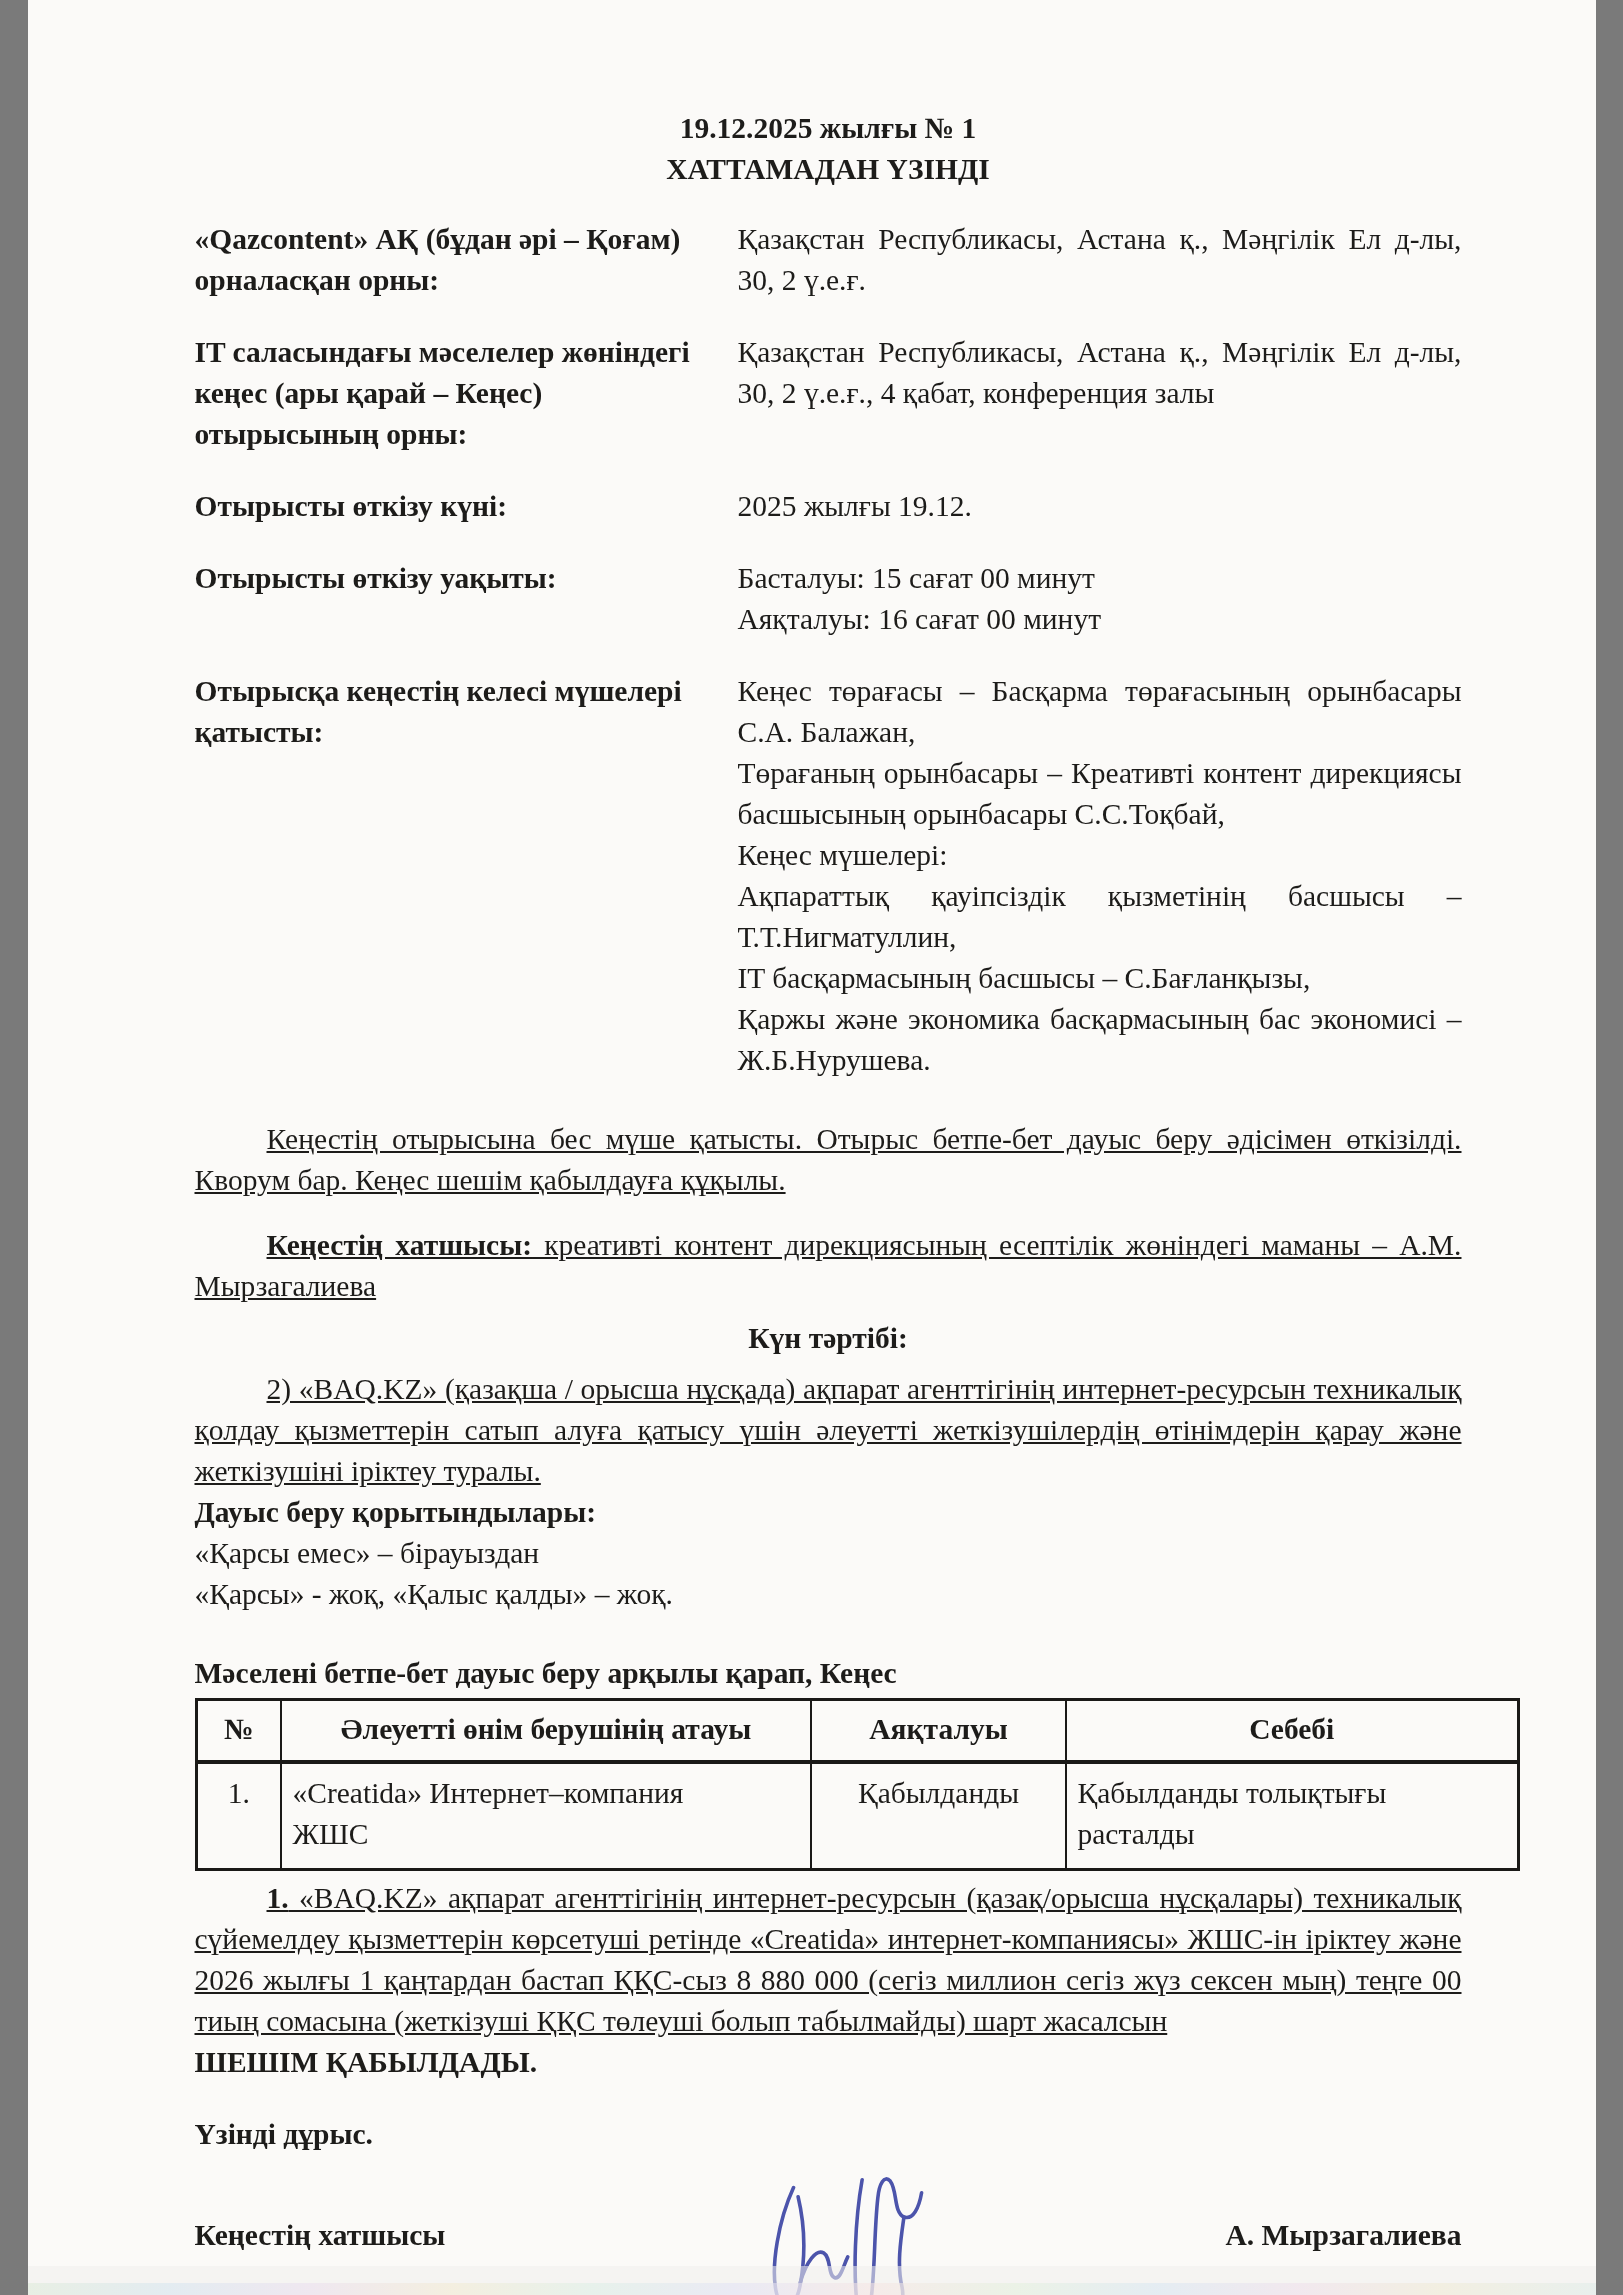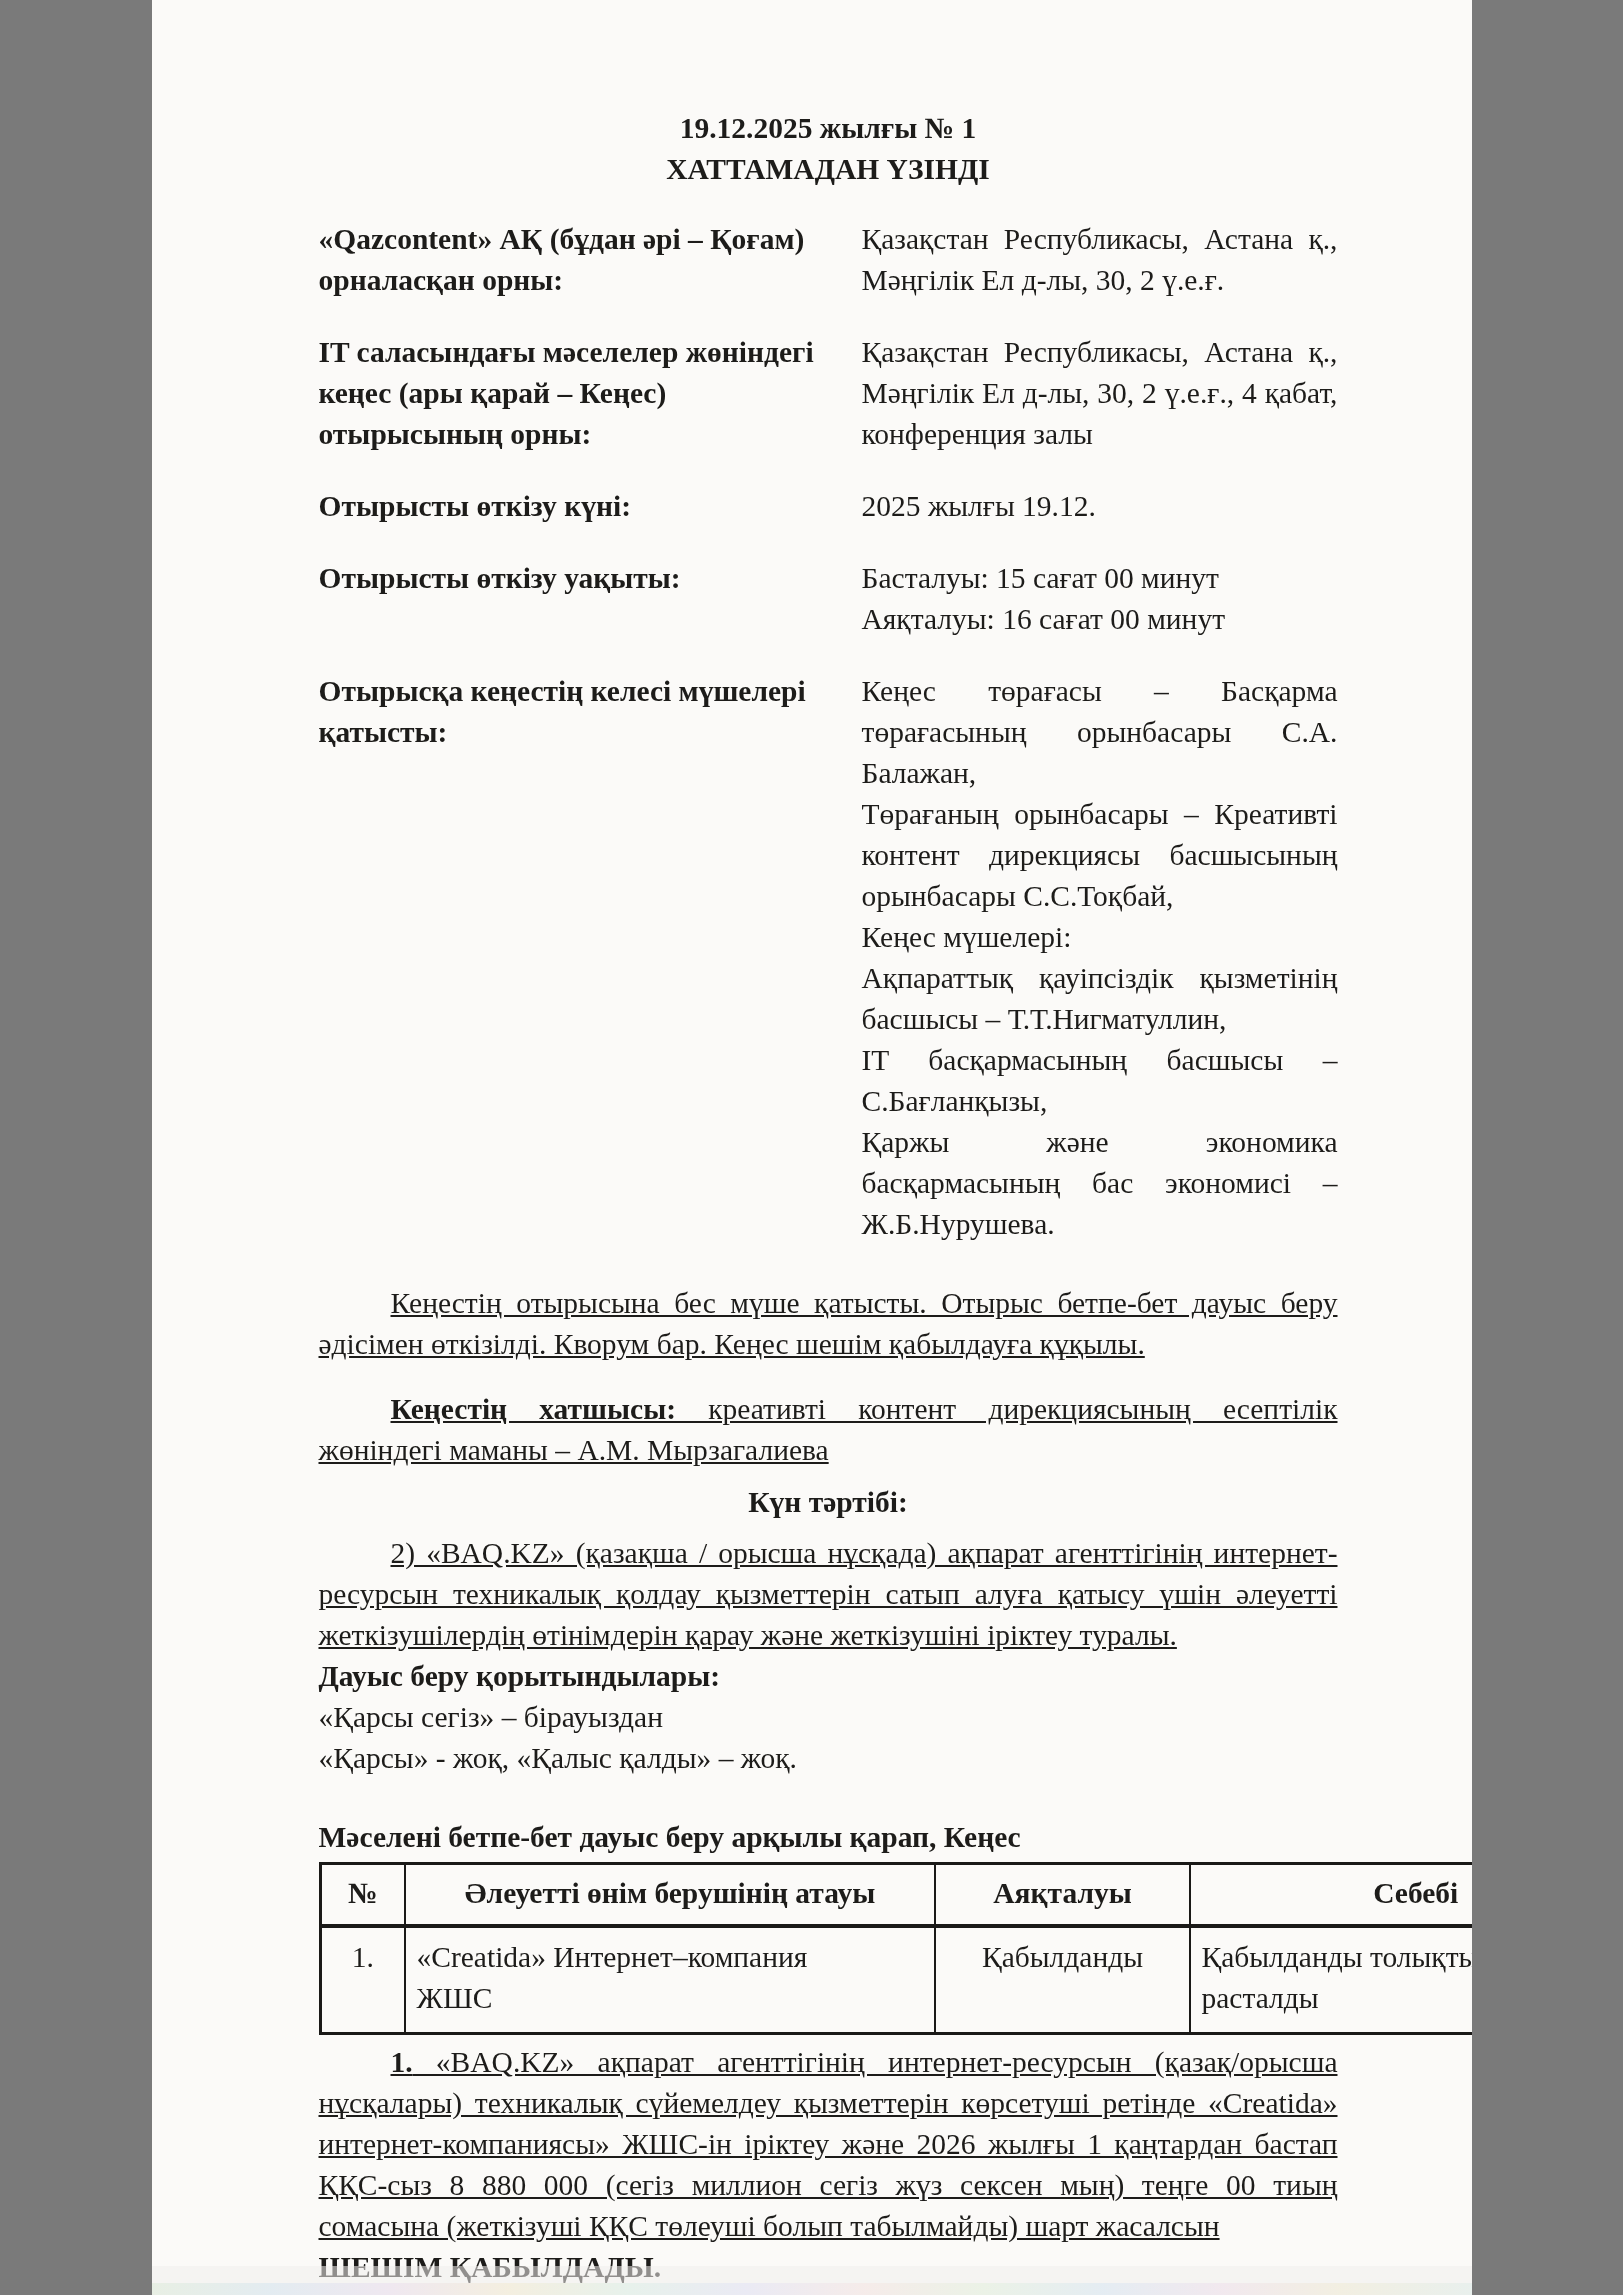--- a/index.html
+++ b/index.html
@@ -1,18 +1,18 @@
 <!DOCTYPE html>
 <html lang="kk" style="font-size:10.5px"><head>
 <meta charset="utf-8">
 <style>
   html,body{margin:0;padding:0;background:#7a7a7a;}
   .page{
     position:relative;
-    width:1320px;height:2295px;
+    width:1568px;height:2295px;
     margin:0 auto;
     background:#fbfaf8;
     color:#1d1c1a;
     font-family:"Liberation Serif","DejaVu Serif",serif;
     font-size:29.5px;line-height:41px;
     box-sizing:border-box;
     padding:108px 134px 0 167px;
     overflow:hidden;
   }
   .doc-header{text-align:center;font-weight:bold;margin-bottom:29px;}
@@ -133,21 +133,21 @@
   <p class="para indent quorum">Кеңестің отырысына бес мүше қатысты. Отырыс бетпе-бет дауыс беру әдісімен өткізілді. Кворум бар. Кеңес шешім қабылдауға құқылы.</p>
 
   <p class="para indent secretary"><b>Кеңестің хатшысы:</b><span> креативті контент дирекциясының есептілік жөніндегі маманы – А.М. Мырзагалиева</span></p>
 
   <div class="agenda-head">Күн тәртібі:</div>
 
   <p class="para indent agenda-item">2) «BAQ.KZ» (қазақша / орысша нұсқада) ақпарат агенттігінің интернет-ресурсын техникалық қолдау қызметтерін сатып алуға қатысу үшін әлеуетті жеткізушілердің өтінімдерін қарау және жеткізушіні іріктеу туралы.</p>
 
   <div class="voting">
     <div class="bold">Дауыс беру қорытындылары:</div>
-    <div>«Қарсы сегіз» – бірауыздан</div>
+    <div>«Қарсы емес» – бірауыздан</div>
     <div>«Қарсы» - жоқ, «Қалыс қалды» – жоқ.</div>
   </div>
 
   <div class="table-caption">Мәселені бетпе-бет дауыс беру арқылы қарап, Кеңес</div>
 
   <table class="vote">
     <colgroup>
       <col class="c-num">
         <col class="c-name">
         <col class="c-status">

